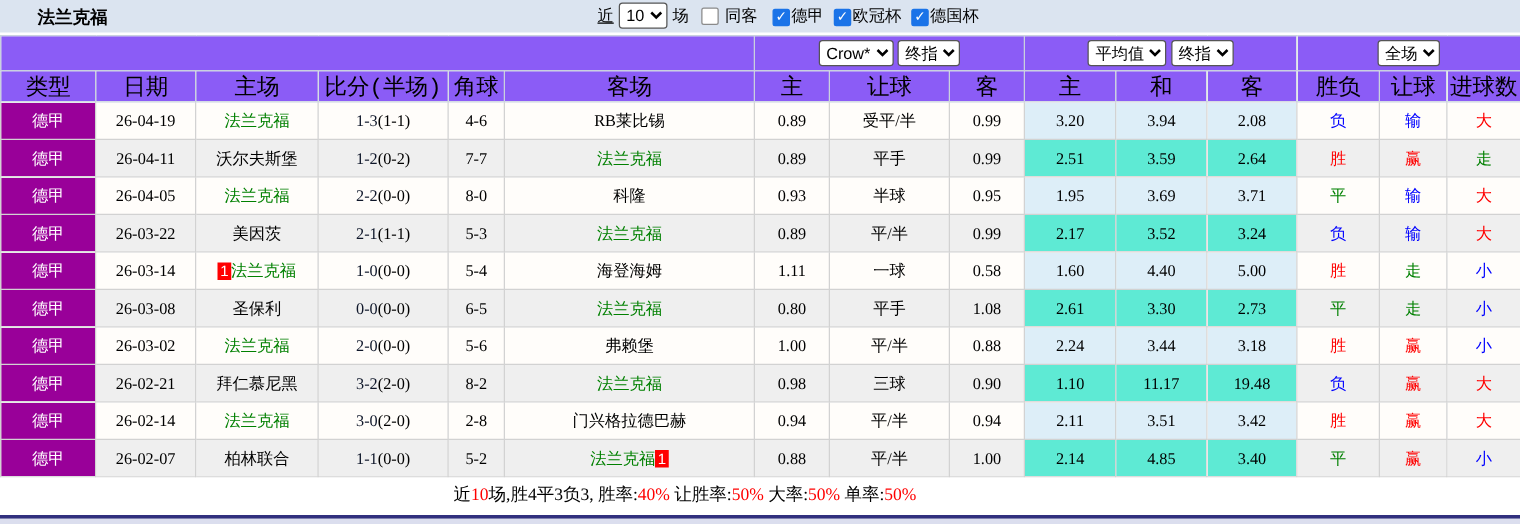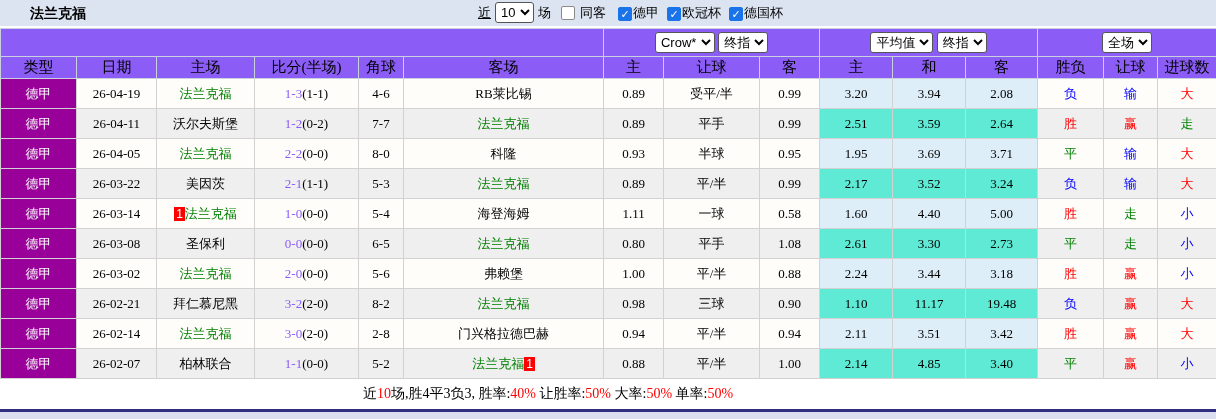--- a/index.html
+++ b/index.html
@@ -67,29 +67,29 @@
     text-align: center;
     overflow: hidden;
     white-space: nowrap;
     font-weight: normal;
   }
   tr.ctrl-row td, tr.head-row th {
     background: #8b5cf6;
     border-color: #c9d1de;
   }
   tr.ctrl-row td { height: 28px; }
-  tr.head-row th { height: 22px; font-size: 15px; }
+  tr.head-row th { height: 22px; font-size: 18px; font-family: Liberation Mono, monospace; }
   tbody td { height: 30px; font-size: 13px; }
   tr.odd  td { background: #fffdfa; }
   tr.even td { background: #efefef; }
   td.type-cell { background: #990099 !important; color: #ffffff; }
   tr.odd  td.avg-cell { background: #ddeef8; }
   tr.even td.avg-cell { background: #5eead4; }
   .self-team { color: #008000; }
-  .score-main { color: #8b5cf6; }
+  .score-main { color: #0f172a; }
   .badge {
     display: inline-block;
     background: #ff0000;
     color: #ffffff;
     font-size: 12px;
     line-height: 14px;
     padding: 0 2px;
     font-family: "Liberation Sans", sans-serif;
   }
   

